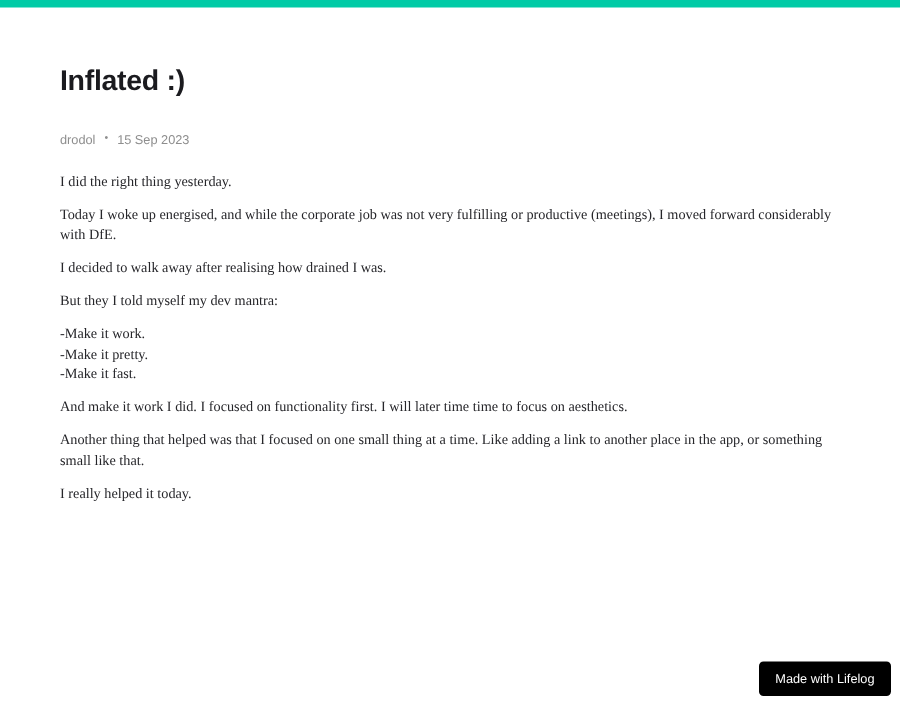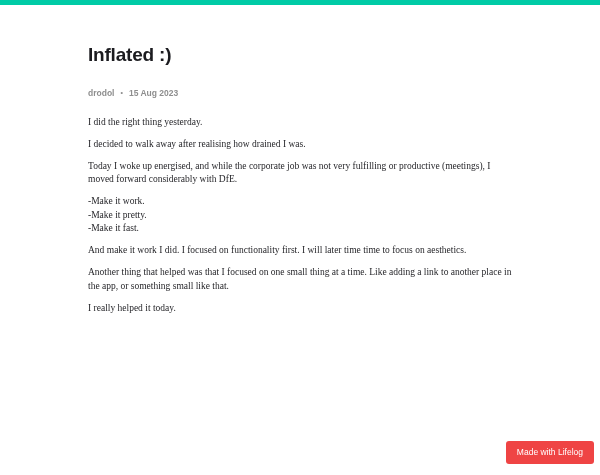--- a/index.html
+++ b/index.html
@@ -13,40 +13,39 @@
     position: relative;
     overflow: hidden;
     font-family: "Liberation Sans", sans-serif;
   }
   .accent-bar {
     width: 100%;
     height: 5px;
     background: #00CBA6;
   }
   .content {
-    padding: 0 88px;
+    padding: 0 40px;
   }
   .post-title {
     margin: 37px 0 0 0;
     font-size: 19px;
     line-height: 25px;
     font-weight: 700;
     color: #1b1b1f;
     letter-spacing: -0.2px;
     font-family: "Liberation Sans", sans-serif;
   }
   .byline {
     margin-top: 21px;
     display: flex;
     align-items: center;
     gap: 6px;
     font-size: 8.5px;
     line-height: 10px;
     color: #8e8e8e;
-    font-weight: bold;
   }
   .byline .dot {
     font-size: 7px;
     color: #8e8e8e;
   }
   .post-body {
     padding-top: 9px;
     font-family: Liberation Serif, serif;
     font-size: 9.5px;
     line-height: 13.5px;
@@ -54,21 +53,21 @@
   }
   .post-body p {
     margin: 8.5px 0;
     white-space: pre-line;
   }
   .made-with-badge {
     position: absolute;
     right: 6px;
     bottom: 11px;
     display: inline-block;
-    background: #ef4444;
+    background: #000000;
     color: #ffffff;
     font-size: 8.5px;
     line-height: 9px;
     padding: 7px 11px;
     border-radius: 3px;
     text-decoration: none;
     font-family: "Liberation Sans", sans-serif;
     cursor: pointer;
   }
 </style>
@@ -76,27 +75,28 @@
 <body>
 
 <div class="accent-bar"></div>
 
 <main class="content">
   <h1 class="post-title">Inflated :)</h1>
 
   <div class="byline">
     <span>drodol</span>
     <span class="dot">•</span>
-    <span>15 Aug 2023</span>
+    <span>15 Sep 2023</span>
   </div>
 
   <div class="post-body">
     <p>I did the right thing yesterday.</p>
+    <p>Today I woke up energised, and while the corporate job was not very fulfilling or productive (meetings), I moved forward considerably with DfE.</p>
     <p>I decided to walk away after realising how drained I was.</p>
-    <p>Today I woke up energised, and while the corporate job was not very fulfilling or productive (meetings), I moved forward considerably with DfE.</p>
+    <p>But they I told myself my dev mantra:</p>
     <p>-Make it work.
 -Make it pretty.
 -Make it fast.</p>
     <p>And make it work I did. I focused on functionality first. I will later time time to focus on aesthetics.</p>
     <p>Another thing that helped was that I focused on one small thing at a time. Like adding a link to another place in the app, or something small like that.</p>
     <p>I really helped it today.</p>
   </div>
 </main>
 
 <a class="made-with-badge">Made with Lifelog</a>

